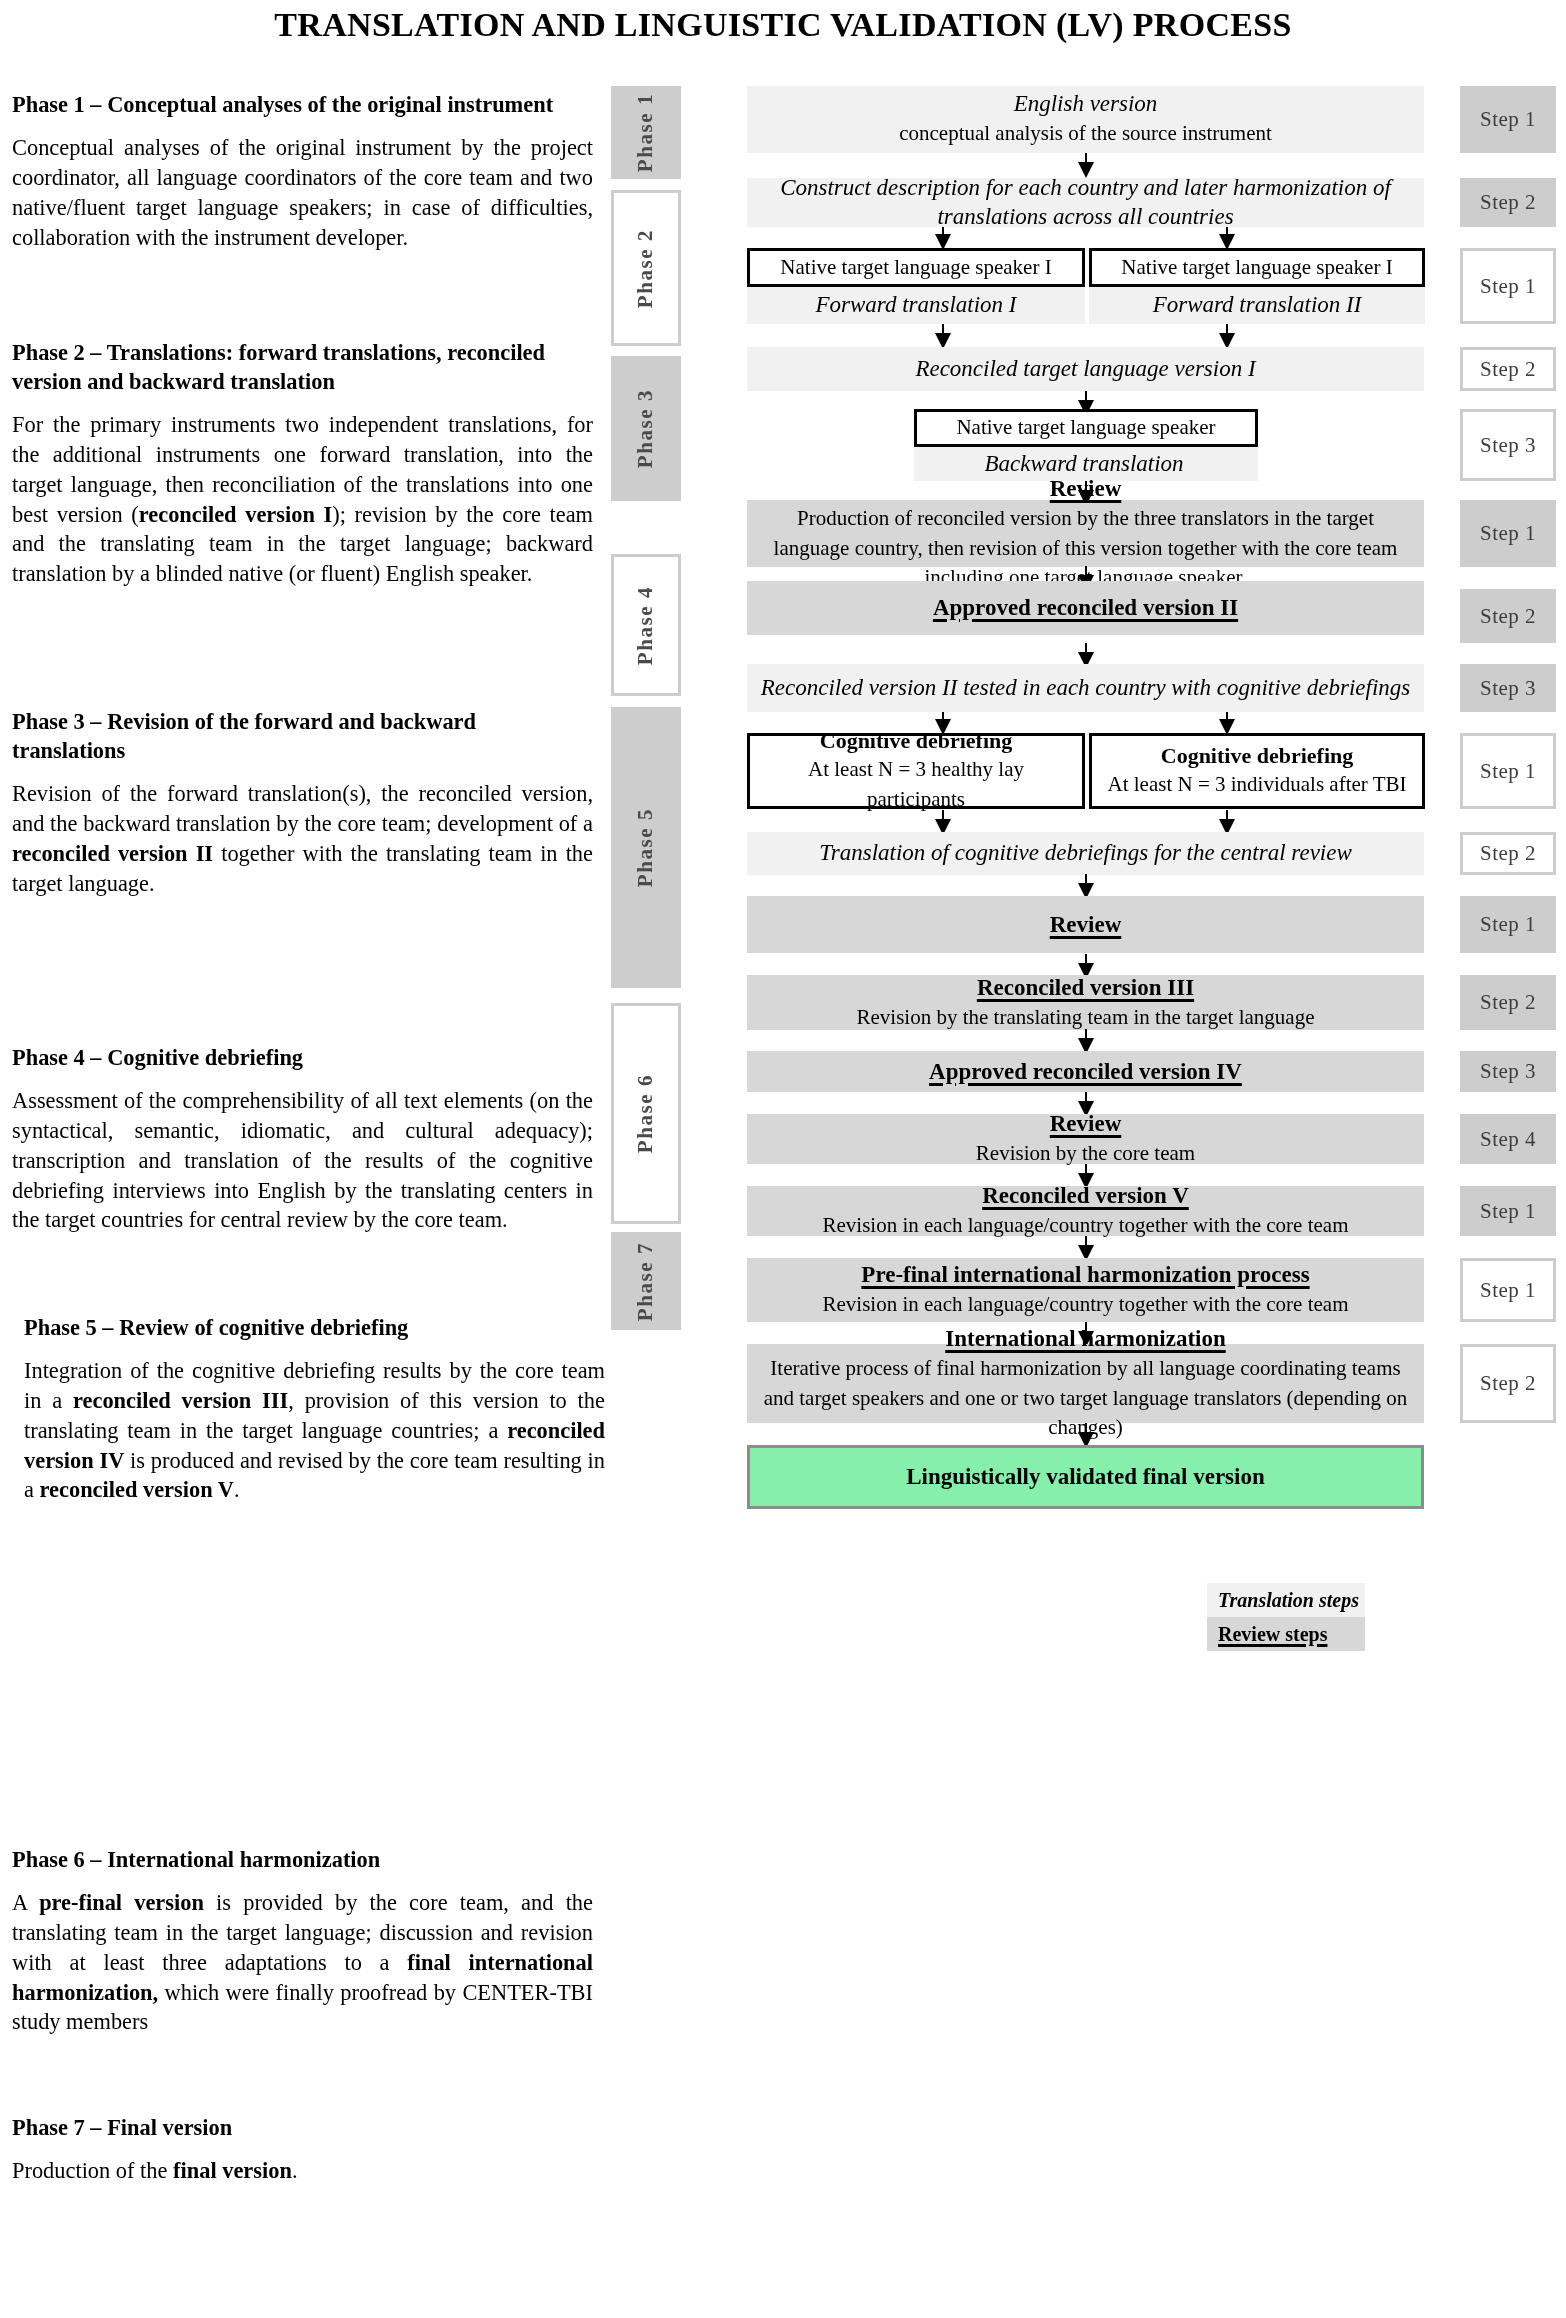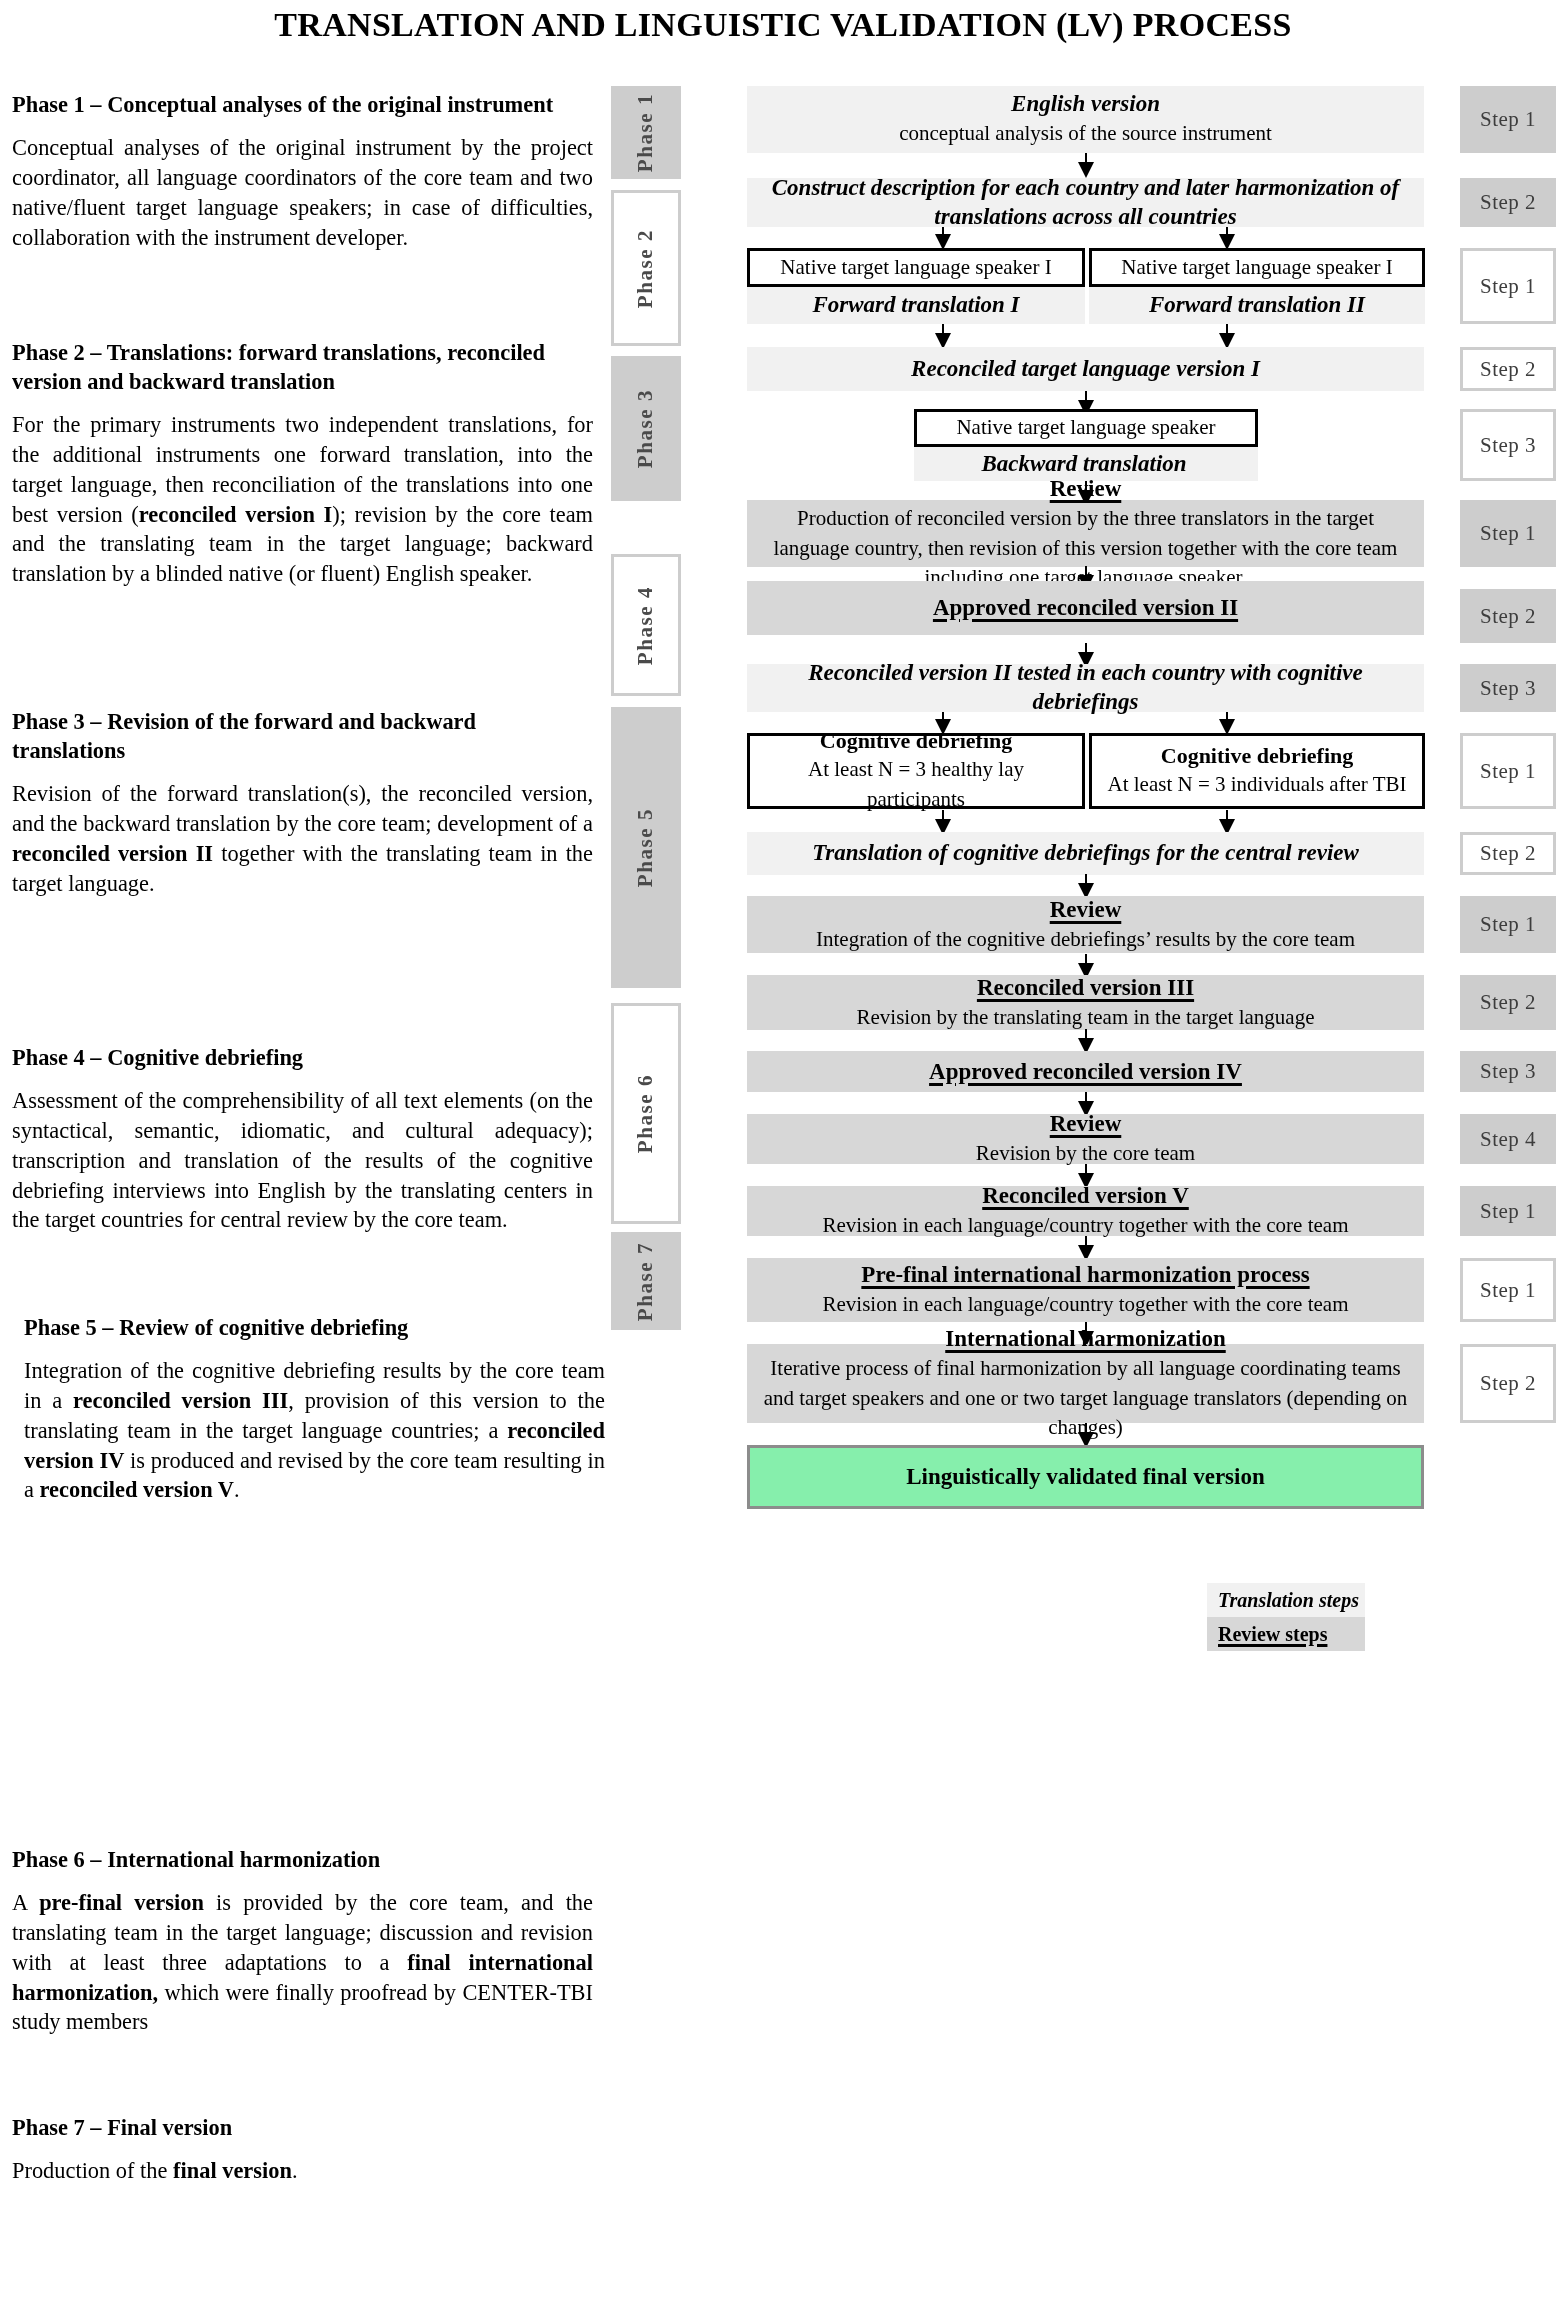--- a/index.html
+++ b/index.html
@@ -67,21 +67,21 @@
     align-items:center;justify-content:center;
     text-align:center;
     box-sizing:border-box;
     padding:2.2px 12px;
   }
   .n-light{background:#f1f1f1;}      
   .n-grey {background:#d7d7d7;}      
   .n-dark {background:#86efac;border:3.8px solid #8c8c8c;}  
   .n-white{background:#fff;border:3.8px solid #000;}        
 
-  .t-ital{font-style:italic;font-weight:bold;font-size:23px;line-height:1.24;}
+  .t-ital{font-style:italic;font-weight:normal;font-size:23px;line-height:1.24;}
   .t-plain{font-size:21px;line-height:1.42;}
   .t-plain-b{font-size:22px;font-weight:bold;line-height:1.30;}
   .t-ul{font-size:23px;font-weight:bold;text-decoration:underline;
         text-decoration-thickness:2.7px;text-underline-offset:3.8px;line-height:1.30;}
   .t-dark{font-size:23px;font-weight:bold;line-height:1.3;}
   .t-spk{font-size:21px;line-height:1.3;}
 
   
   .arrow{position:absolute;width:0;height:0;}
   .arrow .shaft{
@@ -321,21 +321,20 @@
   <div class="step-cell st-open" style="top:746px;height:43px;">
     <span class="lbl">Step 2</span>
     </div>
 
   <div class="arrow" style="left:475px;top:788px;">
     <div class="shaft" style="height:12px;"></div>
       <div class="head" style="top:8.7px;"></div>
   </div>
   <div class="node n-grey" style="left:136px;top:810px;width:677px;height:57px;">
     <div class="t-ul">Review</div>
-    <div class="t-plain">Integration of the cognitive debriefings’ results by the core team</div>
   </div>
   <div class="arrow" style="left:475px;top:868px;">
     <div class="shaft" style="height:12px;"></div>
       <div class="head" style="top:8.7px;"></div>
   </div>
   <div class="node n-grey" style="left:136px;top:889px;width:677px;height:55px;">
     <div class="t-ul">Reconciled version III</div>
     <div class="t-plain">Revision by the translating team in the target language</div>
   </div>
   <div class="arrow" style="left:475px;top:943px;">

